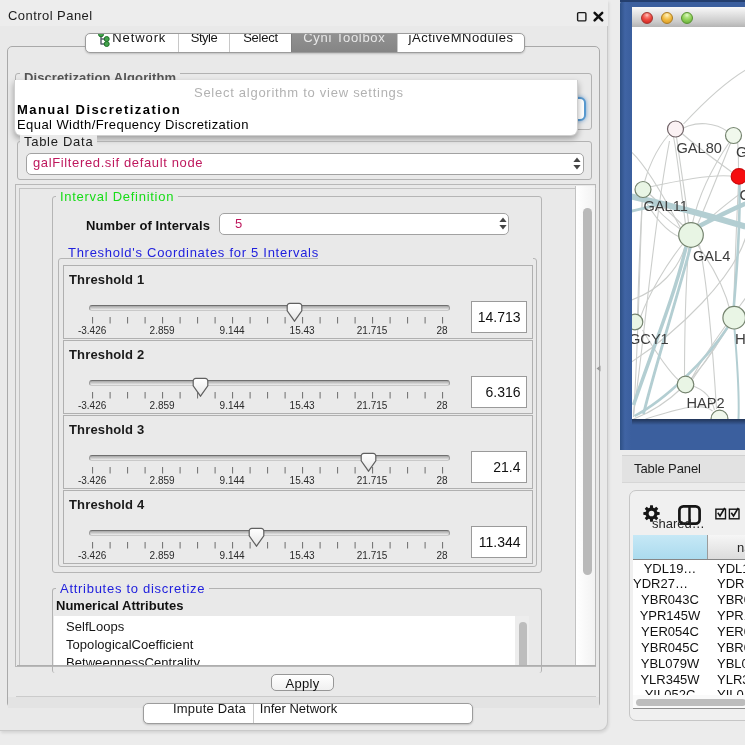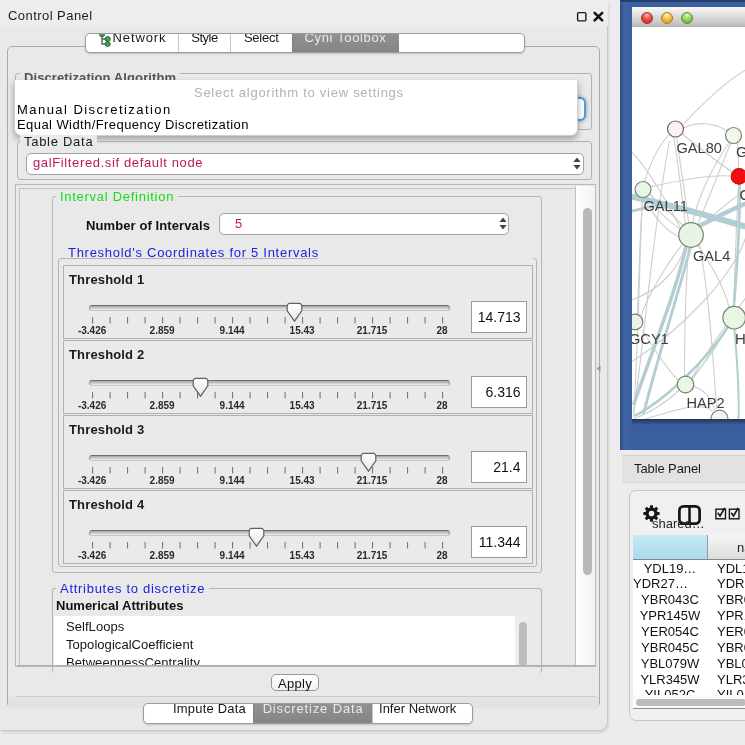--- a/index.html
+++ b/index.html
@@ -15,21 +15,21 @@
 .seg>div{font-size:13px;color:#161616;display:flex;align-items:center;justify-content:center;border-left:1px solid #c8c8c8}
 .segtop>div{padding-bottom:10px}
 .seg>div:first-child{border-left:none}
 .seg>div.sel{background:linear-gradient(#919191,#858585);color:#e9e9e9;border-left:1px solid #7f7f7f}
 .combo{position:absolute;background:#fff;border:1px solid #a2a2a2;border-radius:5px;font-size:13px;color:#be185d;
  white-space:nowrap;overflow:hidden}
 .vbox{position:absolute;background:#fff;border:1px solid #9a9a9a;font-size:14px;color:#111;text-align:right}
 .tpanel{position:absolute;border:1px solid #b0b0b0;background:#eaeaea}
 .ttitle{position:absolute;font-size:13px;font-weight:bold;color:#1a1a1a;white-space:nowrap;letter-spacing:0.15px}
 .track{position:absolute;height:6px;background:linear-gradient(#a6a6a6,#d8d8d8 70%,#efefef);border-top:1.2px solid #6f6f6f;border-left:1px solid #9a9a9a;border-right:1px solid #9a9a9a;border-bottom:1px solid #c9c9c9;border-radius:3px}
-.tick{position:absolute;font-size:10px;font-weight:bold;color:#2a2a2a;width:60px;text-align:center;white-space:nowrap}
+.tick{position:absolute;font-size:10px;font-weight:normal;color:#2a2a2a;width:60px;text-align:center;white-space:nowrap}
 </style></head><body>
 <div id="root">
 
 <div class="ab" style="left:0;top:0;width:608px;height:731px;background:#e9e9e9;
  border-right:1px solid #c9c9c9;border-bottom:1px solid #c9c9c9;border-radius:0 0 9px 0;
  box-shadow:1px 2px 3px rgba(0,0,0,0.10)"></div>
 <div class="ab" style="left:0;top:0;width:608px;height:26px;background:#ededed"></div>
 <div class="ab t13" style="left:8px;top:8px;letter-spacing:0.45px">Control Panel</div>
 <svg class="ab" style="left:576px;top:11px" width="30" height="12" viewBox="0 0 30 12">
  <rect x="1.6" y="1.6" width="8.3" height="8.3" rx="1.2" fill="none" stroke="#1a1a1a" stroke-width="1.4"></rect>
@@ -50,32 +50,35 @@
       </div>
  <div style="width:52px">
         <span style="letter-spacing:-0.5px">Style</span>
       </div>
  <div style="width:61.5px">
         <span style="letter-spacing:-0.25px">Select</span>
       </div>
  <div style="width:107px" class="sel">
         <span style="letter-spacing:0.65px">Cyni Toolbox</span>
       </div>
+ <div style="width:127.5px">
+        <span style="letter-spacing:0.55px">jActiveMNodules</span>
+      </div>
 </div>
 
 <div class="grp" style="left:15px;top:73px;width:577px;height:57px"></div>
 <div class="gtitle" style="left:20px;top:71px;color:#555555;font-weight:bold;letter-spacing:0.1px">Discretization Algorithm</div>
 
 <div class="ab" style="left:552px;top:97px;width:34px;height:24px;background:#fff;border:2px solid #5899cf;
  border-radius:6px;box-shadow:0 0 4px rgba(90,150,210,0.9)"></div>
 
 <div class="ab" style="left:14px;top:80px;width:564px;height:56px;background:#fff;
  border-radius:0 0 7px 7px;box-shadow:0 3px 6px rgba(0,0,0,0.33);border:1px solid rgba(160,160,160,0.5);border-top:none"></div>
 <div class="ab" style="left:194px;top:85px;font-size:13px;color:#b2b2b2;letter-spacing:0.73px">Select algorithm to view settings</div>
-<div class="ab" style="left:17px;top:101.5px;font-size:13px;font-weight:normal;color:#000;letter-spacing:1.45px">Manual Discretization</div>
+<div class="ab" style="left:17px;top:101.5px;font-size:13px;font-weight:bold;color:#000;letter-spacing:1.45px">Manual Discretization</div>
 <div class="ab" style="left:17px;top:117px;font-size:13px;color:#000;letter-spacing:0.42px">Equal Width/Frequency Discretization</div>
 
 <div class="grp" style="left:17px;top:141px;width:575px;height:39px"></div>
 <div class="gtitle" style="left:20px;top:135px;color:#1c1c1c">Table Data</div>
 <div class="combo" style="left:26px;top:153px;width:558px;height:22px;line-height:17px;padding-left:6px"><span style="letter-spacing:0.63px">galFiltered.sif default node</span></div>
 <svg class="ab" style="left:571.5px;top:157px" width="10" height="13" viewBox="0 0 10 13">
  <path d="M5,0.5 L8.6,5 H1.4 Z" fill="#444"></path>
       <path d="M5,12.5 L8.6,8 H1.4 Z" fill="#444"></path>
 </svg>
 
@@ -274,28 +277,25 @@
 <div class="ab" style="left:56px;top:597.5px;font-size:13px;font-weight:bold;color:#111">Numerical Attributes</div>
 <div class="ab" style="left:54px;top:616px;width:461px;height:50px;background:#fff;overflow:hidden">
  <div style="font-size:13px;color:#151515;padding-left:12px;line-height:17.8px;padding-top:2px;letter-spacing:0.05px">SelfLoops<br>TopologicalCoefficient<br>BetweennessCentrality</div>
 </div>
 <div class="ab" style="left:515px;top:616px;width:14px;height:50px;background:#ededed"></div>
 <div class="ab" style="left:519px;top:622px;width:7.5px;height:44px;background:#bdbdbd;border-radius:4px 4px 0 0"></div>
 <div class="ab" style="left:17px;top:665px;width:579px;height:1px;background:#aeaeae"></div>
 
 <div class="ab" style="left:8px;top:697px;width:591px;height:11px;background:#e3e3e3"></div>
 <div class="ab" style="left:16px;top:696px;width:580px;height:1px;background:#cbcbcb"></div>
-<div class="ab" style="left:271px;top:674px;width:48px;height:17px;background:linear-gradient(#ffffff,#f0f0f0);
+<div class="ab" style="left:271px;top:674px;width:63px;height:17px;background:linear-gradient(#ffffff,#f0f0f0);
  border:1px solid #979797;border-radius:5px;font-size:13px;color:#111;text-align:center;line-height:17px;letter-spacing:0.3px">Apply</div>
 <div class="seg segtop" style="left:143.3px;top:702.5px;width:330px;height:21.5px">
  <div style="width:108.7px;justify-content:flex-end;padding-right:7px">
         <span style="letter-spacing:0.2px">Impute Data</span>
-      </div>
- <div style="width:119.2px" class="sel">
-        <span style="letter-spacing:0.85px">Discretize Data</span>
       </div>
  <div style="width:90px">
         <span style="letter-spacing:0px">Infer Network</span>
       </div>
 </div>
 
 <svg class="ab" style="left:595px;top:364px" width="7" height="9" viewBox="0 0 7 9">
  <path d="M1.5,4.5 L5.5,1.5 V7.5 Z" fill="#9a9a9a"></path>
     </svg>
 

